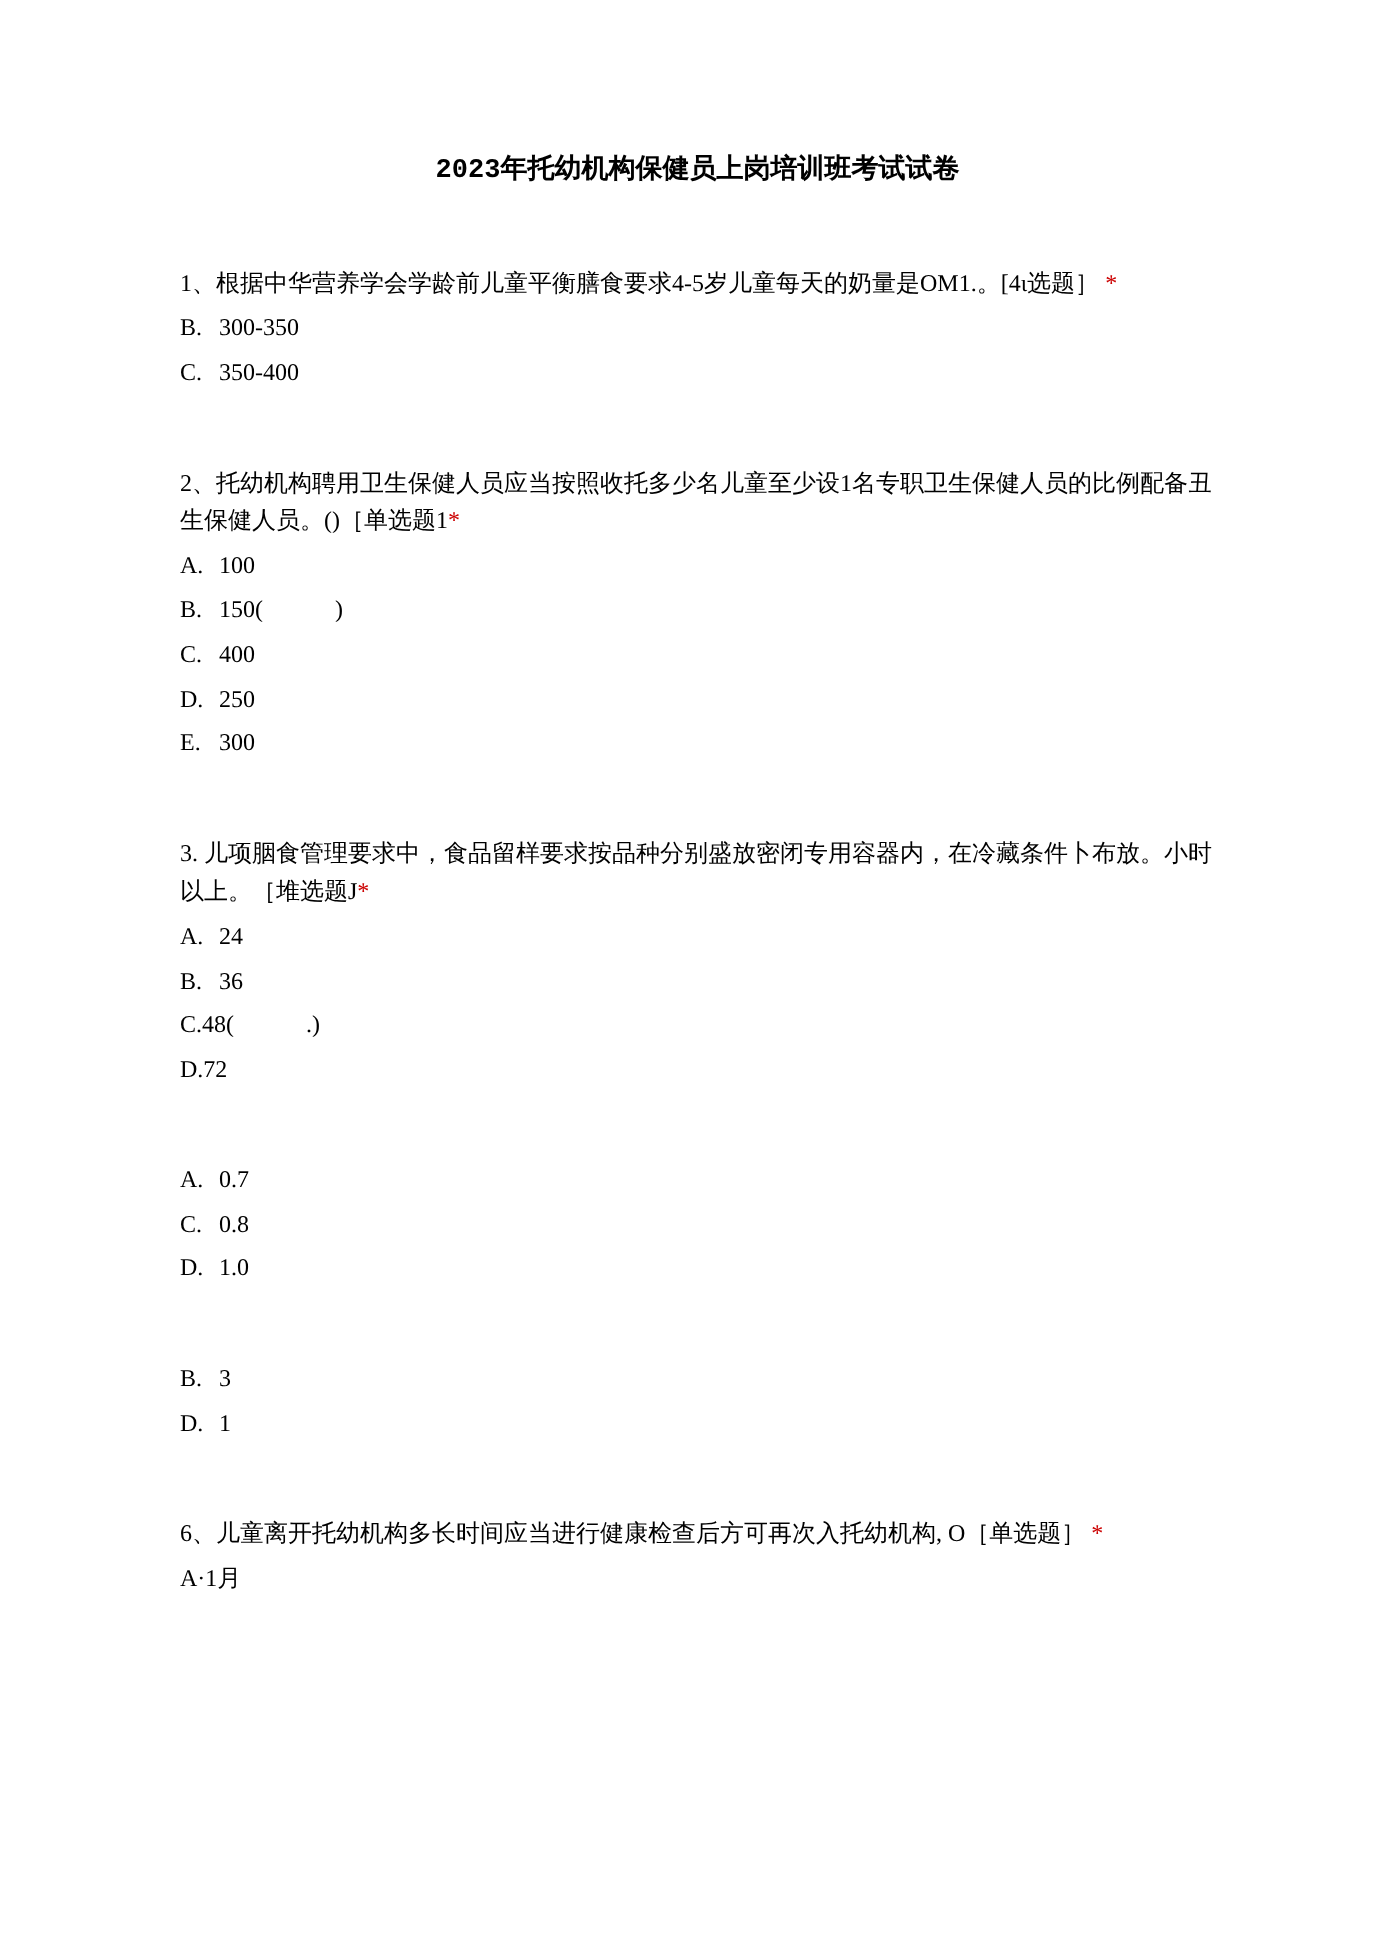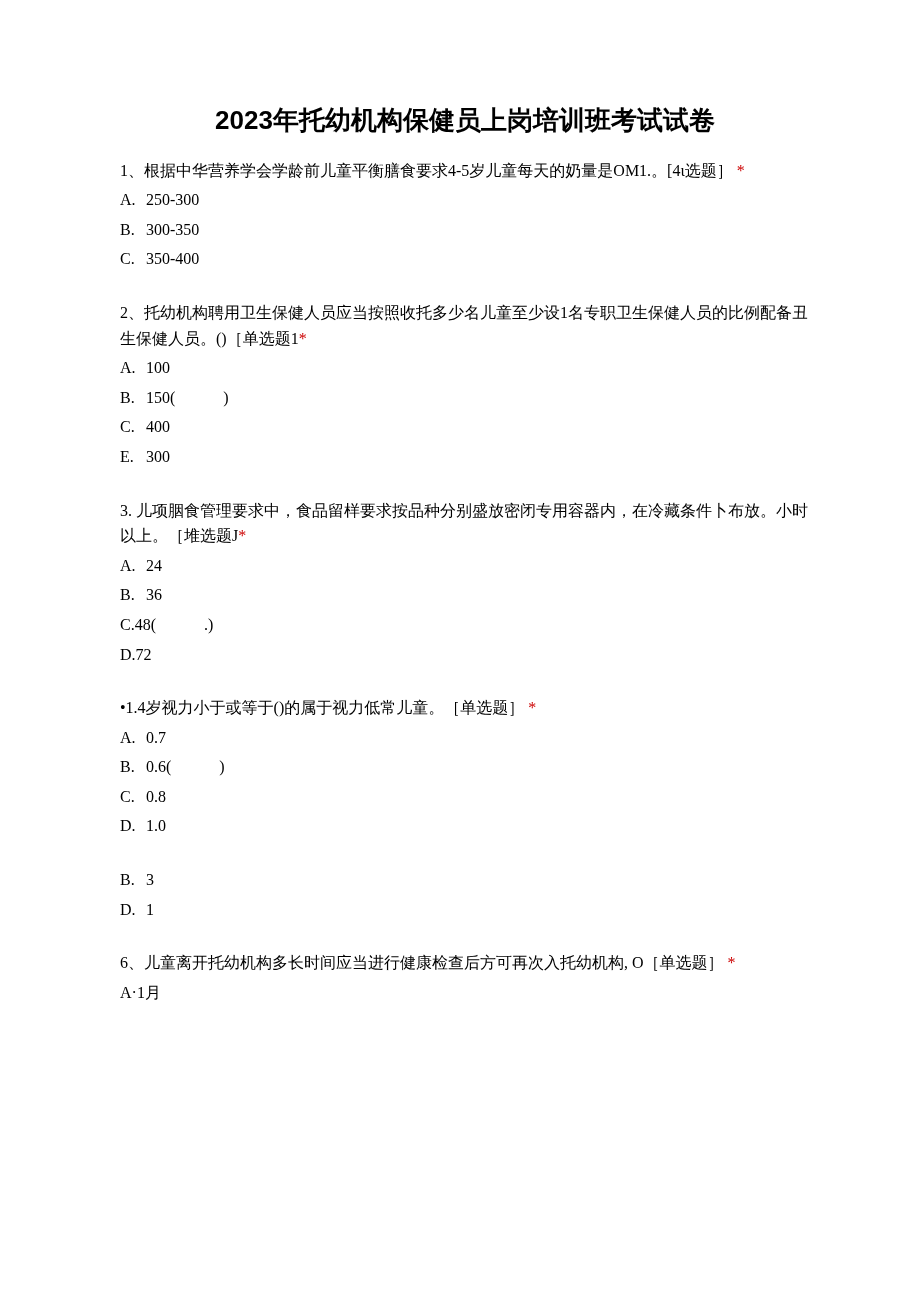--- a/index.html
+++ b/index.html
@@ -7,28 +7,29 @@
     font-size: 16px;
     line-height: 1.6;
     color: #000;
     background: #fff;
     width: 920px;
     margin: 0;
     padding: 100px 110px 40px 120px;
     box-sizing: border-box;
   }
   h1 {
-    font-family: Liberation Sans, sans-serif;
-    font-size: 26px;
+    font-family: Liberation Mono, monospace;
+    font-size: 18px;
     font-weight: bold;
     text-align: center;
-    margin: 0 0 16px 0;
+    margin: 0 0 40px 0;
   }
   .question {
     margin-bottom: 28px;
+    margin-top: 48px;
   }
   .q-text {
     margin-bottom: 2px;
   }
   .star {
     color: #c00;
   }
   .opt {
     margin: 4px 0;
     padding-left: 0;
@@ -41,52 +42,47 @@
 </head>
 <body>
 
 <h1>2023年托幼机构保健员上岗培训班考试试卷</h1>
 
 <div class="question">
   <div class="q-text">
     <span>1、根据中华营养学会学龄前儿童平衡膳食要求4-5岁儿童每天的奶量是OM1.。[4ι选题］</span>
     <span class="star">*</span>
   </div>
-  <div class="opt"><span class="label">A.</span><span>250-300</span></div>
   <div class="opt"><span class="label">B.</span><span>300-350</span></div>
   <div class="opt"><span class="label">C.</span><span>350-400</span></div>
 </div>
 
 <div class="question">
   <div class="q-text">
     <span>2、托幼机构聘用卫生保健人员应当按照收托多少名儿童至少设1名专职卫生保健人员的比例配备丑生保健人员。()［单选题1</span><span class="star">*</span>
   </div>
   <div class="opt"><span class="label">A.</span><span>100</span></div>
   <div class="opt"><span class="label">B.</span><span>150(   )</span></div>
   <div class="opt"><span class="label">C.</span><span>400</span></div>
+  <div class="opt"><span class="label">D.</span><span>250</span></div>
   <div class="opt"><span class="label">E.</span><span>300</span></div>
 </div>
 
 <div class="question">
   <div class="q-text">
     <span>3.  儿项胭食管理要求中，食品留样要求按品种分别盛放密闭专用容器内，在冷藏条件卜布放。小时以上。［堆选题J</span><span class="star">*</span>
   </div>
   <div class="opt"><span class="label">A.</span><span>24</span></div>
   <div class="opt"><span class="label">B.</span><span>36</span></div>
   <div class="opt"><span>C.48(   .)</span></div>
   <div class="opt"><span>D.72</span></div>
 </div>
 
 <div class="question">
-  <div class="q-text">
-    <span>•1.4岁视力小于或等于()的属于视力低常儿童。［单选题］</span>
-    <span class="star">*</span>
-  </div>
   <div class="opt"><span class="label">A.</span><span>0.7</span></div>
-  <div class="opt"><span class="label">B.</span><span>0.6(   )</span></div>
   <div class="opt"><span class="label">C.</span><span>0.8</span></div>
   <div class="opt"><span class="label">D.</span><span>1.0</span></div>
 </div>
 
 <div class="question">
   <div class="opt"><span class="label">B.</span><span>3</span></div>
   <div class="opt"><span class="label">D.</span><span>1</span></div>
 </div>
 
 <div class="question">

